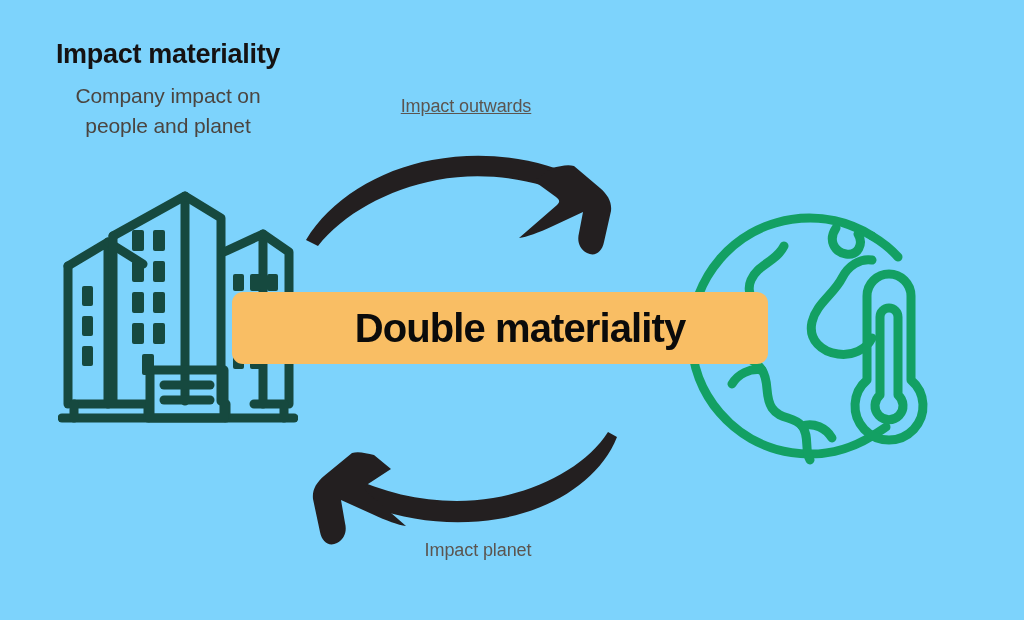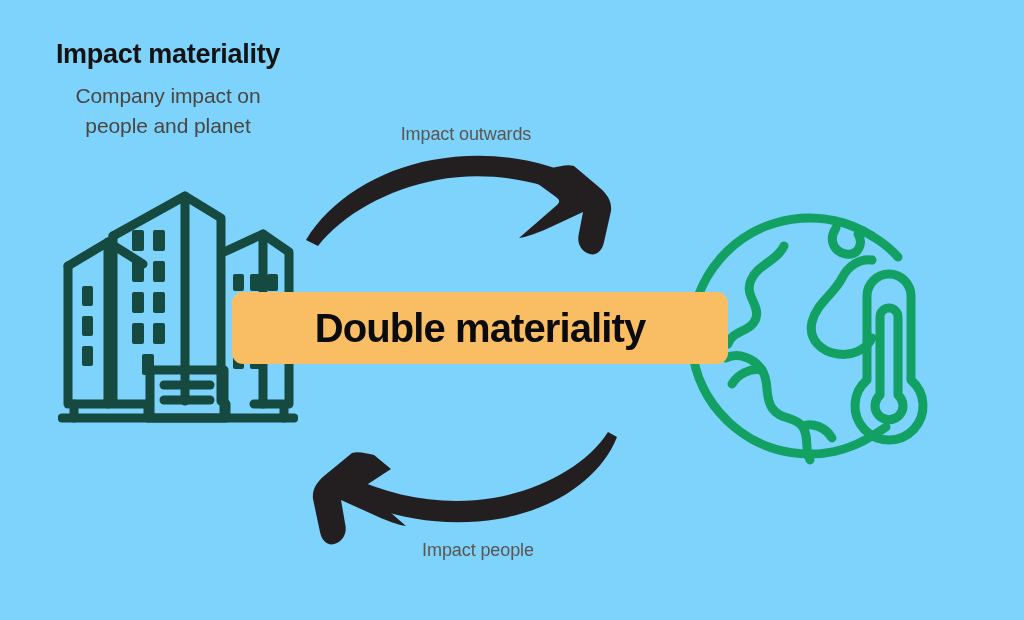--- a/index.html
+++ b/index.html
@@ -48,21 +48,21 @@
   
   .arrow-label {
     position: absolute;
     font-size: 18px;
     color: #5B5550;
     letter-spacing: -0.1px;
     white-space: nowrap;
     text-align: center;
     width: 300px;
   }
-  #label-out { left: 316px; top: 124px; }
+  #label-out { left: 316px; top: 96px; text-decoration: underline; }
   #label-in  { left: 328px; top: 540px; }
 
   
   .arrow-svg {
     position: absolute;
     left: 0;
     top: 0;
     width: 1024px;
     height: 620px;
     pointer-events: none;
@@ -78,20 +78,21 @@
     position: absolute;
     left: 232px;
     top: 292px;
     width: 496px;
     height: 72px;
     background: #F9BE64;
     border-radius: 11px;
     display: flex;
     align-items: center;
     justify-content: center;
+    padding-left: 40px;
   }
   #banner-text {
     font-size: 40px;
     font-weight: bold;
     color: #0B0B0B;
     letter-spacing: -0.9px;
     white-space: nowrap;
     line-height: 1;
   }
 </style>
@@ -103,21 +104,21 @@
   <div class="col-head" id="head-left">
     <p class="col-title">Impact materiality</p>
     <p class="col-sub">
       <span>Company impact on</span>
       <span>people and planet</span>
     </p>
   </div>
 
 
   <div class="arrow-label" id="label-out">Impact outwards</div>
-  <div class="arrow-label" id="label-in">Impact people</div>
+  <div class="arrow-label" id="label-in">Impact planet</div>
 
   <svg class="arrow-svg" viewBox="0 0 1024 620">
 
     <g>
       <path fill="#231F20" d="
         M306,240
         C330,200 378,170 432,160
         C486,150 540,158 584,180
         L578,199
         C536,179 486,171 437,180

